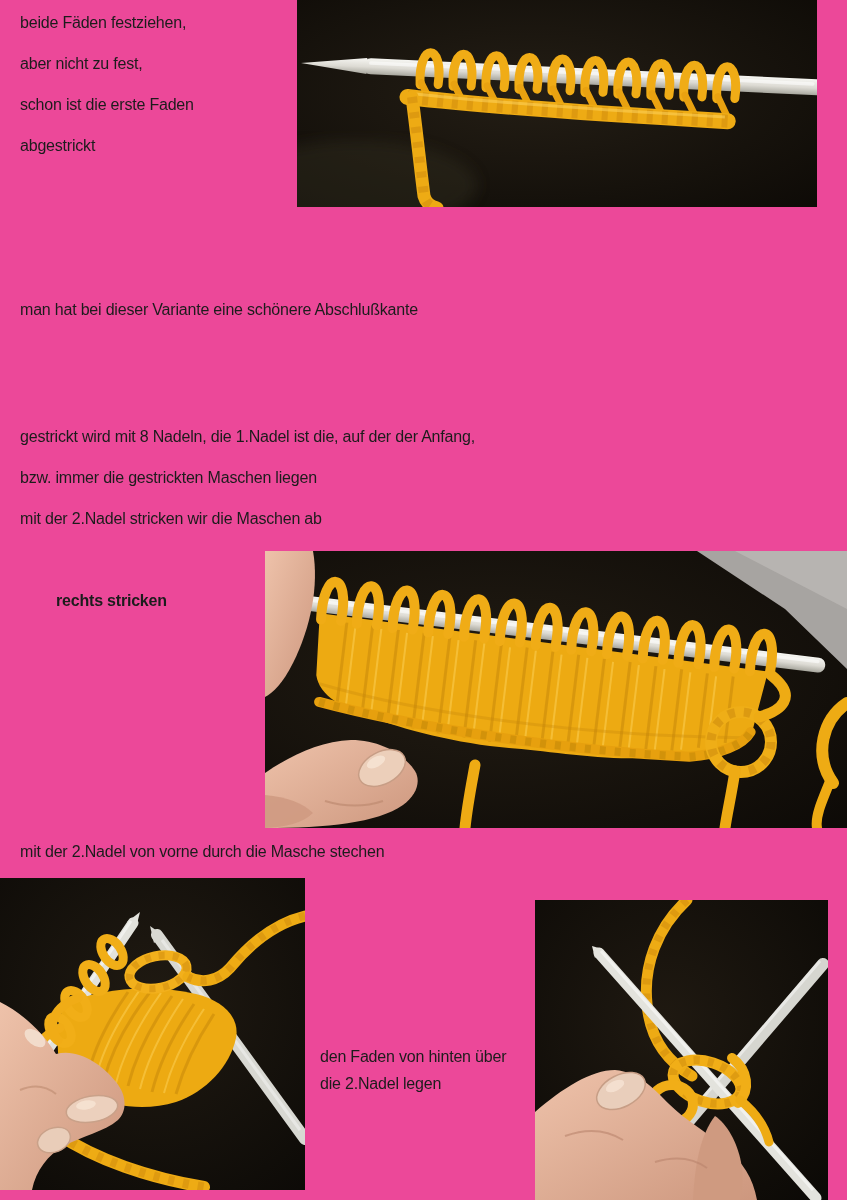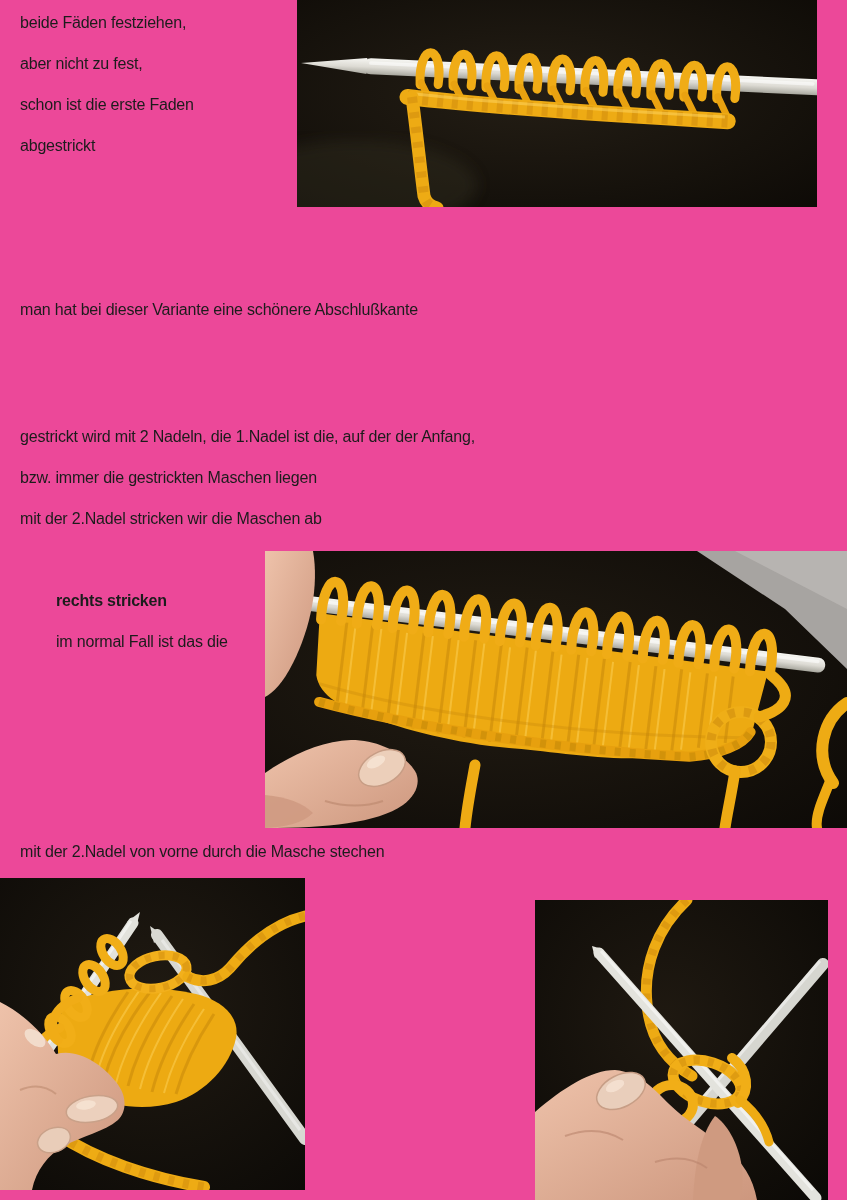--- a/index.html
+++ b/index.html
@@ -21,34 +21,37 @@
     <div>aber nicht zu fest,</div>
     <div>schon ist die erste Faden</div>
     <div>abgestrickt</div>
   </div>
 
   <div class="txt" style="left:20px;top:289px;text-align:right;">
     <div>man hat bei dieser Variante eine schönere Abschlußkante</div>
   </div>
 
   <div class="txt" style="left:20px;top:416px;">
-    <div>gestrickt wird mit 2 Nadeln, die 1.Nadel ist die, auf der der Anfang,</div>
+    <div>gestrickt wird mit 8 Nadeln, die 1.Nadel ist die, auf der der Anfang,</div>
     <div>bzw. immer die gestrickten Maschen liegen</div>
     <div>mit der 2.Nadel stricken wir die Maschen ab</div>
   </div>
 
   <div class="txt" style="left:20px;top:580px;margin-left:36px;">
     <div class="b">rechts stricken</div>
-    <div>im normal Fall ist das die</div>
   </div>
 
   <div class="txt" style="left:20px;top:831px;">
     <div>mit der 2.Nadel von vorne durch die Masche stechen</div>
   </div>
 
+  <div class="txt tight" style="left:320px;top:1043px;">
+    <div>den Faden von hinten über</div>
+    <div>die 2.Nadel legen</div>
+  </div>
 
   <svg class="ph" style="left:297px;top:0;" width="520" height="207" viewBox="0 0 520 207" role="img" aria-label="Gelbe Anschlagmaschen auf einer weißen Stricknadel vor schwarzem Stoff">
     <defs>
       <radialGradient id="bgA" cx="45%" cy="45%" r="80%">
         <stop offset="0%" stop-color="#241e15"></stop>
           <stop offset="100%" stop-color="#0d0a06"></stop>
       </radialGradient>
       <linearGradient id="needleG" x1="0" y1="0" x2="0" y2="1">
         <stop offset="0%" stop-color="#f6f6f2"></stop>
           <stop offset="55%" stop-color="#dddbd4"></stop>

